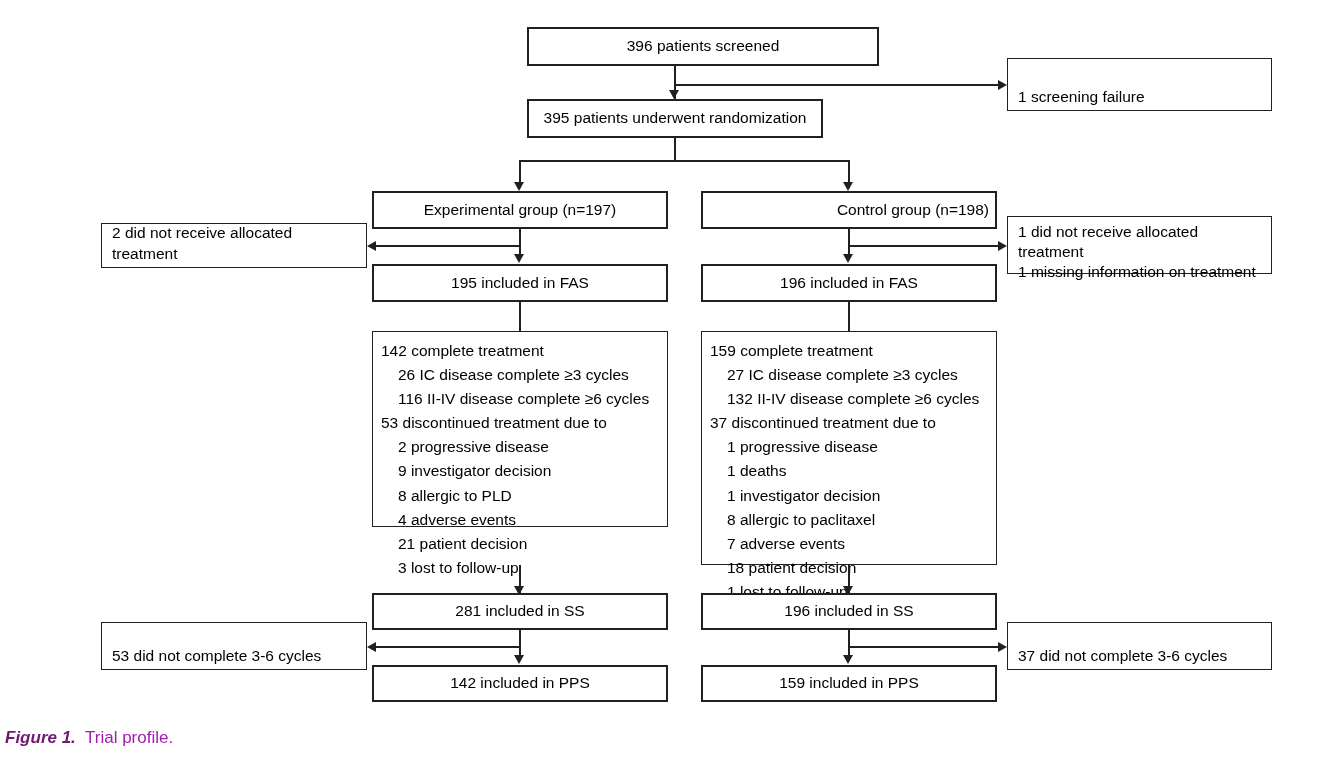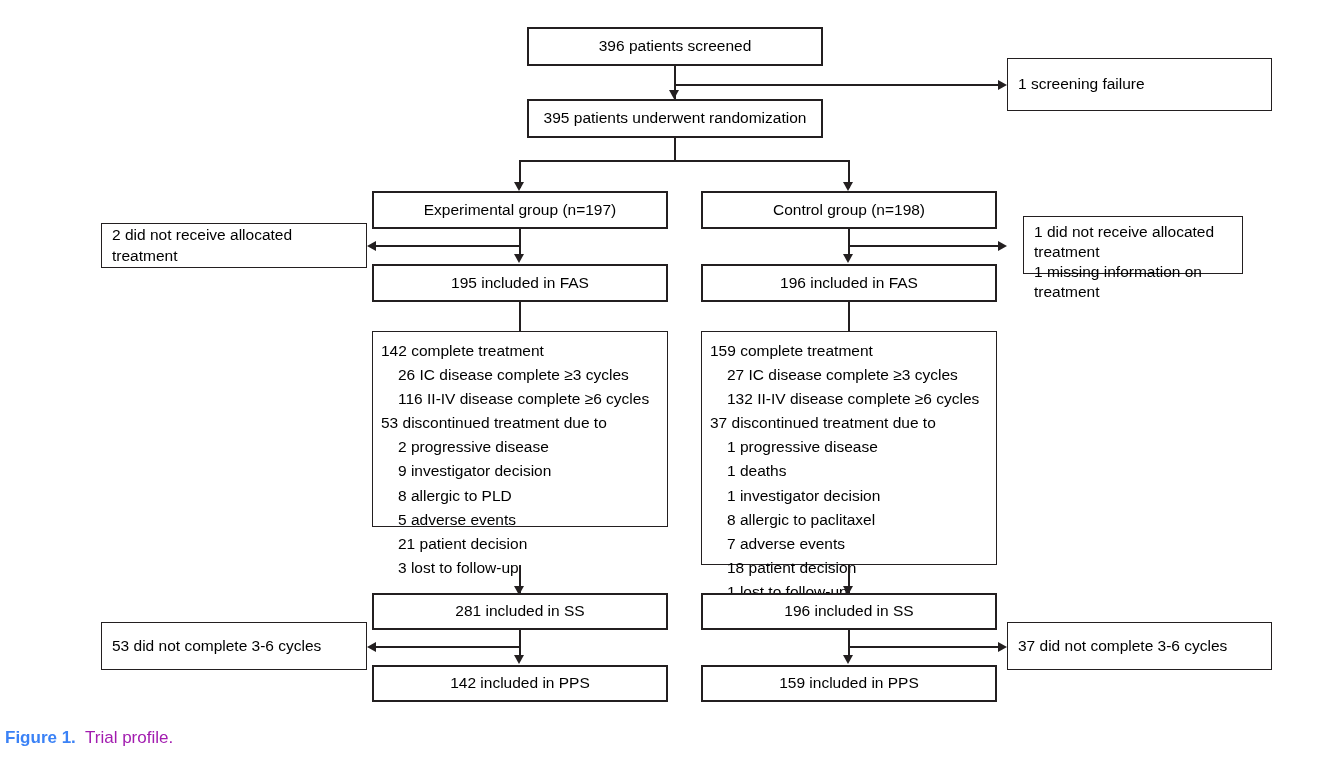--- a/index.html
+++ b/index.html
@@ -31,20 +31,21 @@
     align-items: center;
     justify-content: center;
     text-align: center;
     padding: 2px 6px;
   }
   .box.thin { border-width: 1.6px; }
   .box.left {
     justify-content: flex-start;
     text-align: left;
     padding-left: 10px;
+    align-items: flex-end;
   }
   .box.detail {
     align-items: flex-start;
     justify-content: flex-start;
     text-align: left;
     padding: 7px 8px 6px 8px;
     line-height: 1.555;
   }
   .detail-list {
     margin: 0;
@@ -92,32 +93,33 @@
   
   #caption {
     position: absolute;
     left: 5px;
     top: 728px;
     font-size: 17px;
     white-space: pre;
   }
   #caption .fig-label {
     font-weight: bold;
-    color: #3b82f6;
+    color: #701a75;
+    font-style: italic;
   }
   #caption .fig-text {
     color: #a21caf;
   }
 </style>
 </head>
 <body>
 
 <div id="figure-root">
 
-  <div class="box" style="left:527px; top:27px; width:296px; height:39px;">
+  <div class="box" style="left:527px; top:27px; width:352px; height:39px;">
     <span>396 patients screened</span>
   </div>
 
   <div class="ln vline" style="left:674px; top:66px; height:33px;"></div>
   <div class="arrow arrow-down" style="left:669px; top:90px;"></div>
 
   <div class="ln hline" style="left:674px; top:84px; width:327px;"></div>
   <div class="arrow arrow-right" style="left:998px; top:80px;"></div>
 
   <div class="box left thin" style="left:1007px; top:58px; width:265px; height:53px;">
@@ -131,39 +133,39 @@
   <div class="ln vline" style="left:674px; top:138px; height:23px;"></div>
   <div class="ln hline" style="left:519px; top:160px; width:331px;"></div>
   <div class="ln vline" style="left:519px; top:160px; height:28px;"></div>
   <div class="ln vline" style="left:848px; top:160px; height:28px;"></div>
   <div class="arrow arrow-down" style="left:514px; top:182px;"></div>
   <div class="arrow arrow-down" style="left:843px; top:182px;"></div>
 
   <div class="box" style="left:372px; top:191px; width:296px; height:38px;">
     <span>Experimental group (n=197)</span>
   </div>
-  <div class="box" style="left:701px; top:191px; width:296px; height:38px;">
+  <div class="box" style="left:701px; top:191px; width:296px; height:38px;justify-content:flex-end;">
     <span>Control group (n=198)</span>
   </div>
 
   <div class="ln vline" style="left:519px; top:229px; height:30px;"></div>
   <div class="arrow arrow-down" style="left:514px; top:254px;"></div>
   <div class="ln hline" style="left:376px; top:245px; width:144px;"></div>
   <div class="arrow arrow-left" style="left:367px; top:241px;"></div>
 
   <div class="box left thin" style="left:101px; top:223px; width:266px; height:45px;">
     <span>2 did not receive allocated treatment</span>
   </div>
 
   <div class="ln vline" style="left:848px; top:229px; height:30px;"></div>
   <div class="arrow arrow-down" style="left:843px; top:254px;"></div>
   <div class="ln hline" style="left:848px; top:245px; width:152px;"></div>
   <div class="arrow arrow-right" style="left:998px; top:241px;"></div>
 
-  <div class="box left thin multi" style="left:1007px; top:216px; width:220px; height:58px; align-items:flex-start; padding-top:5px;margin-left:16px;">
+  <div class="box left thin multi" style="left:1007px; top:216px; width:265px; height:58px; align-items:flex-start; padding-top:5px;">
     <div style="width:100%;">
       <div>1 did not receive allocated treatment</div>
       <div>1 missing information on treatment</div>
     </div>
   </div>
 
   <div class="box" style="left:372px; top:264px; width:296px; height:38px;">
     <span>195 included in FAS</span>
   </div>
   <div class="box" style="left:701px; top:264px; width:296px; height:38px;">
@@ -175,21 +177,21 @@
 
   <div class="box detail thin" style="left:372px; top:331px; width:296px; height:196px;">
     <ul class="detail-list">
       <li class="lvl1">142 complete treatment</li>
       <li class="lvl2">26 IC disease complete ≥3 cycles</li>
       <li class="lvl2">116 II-IV disease complete ≥6 cycles</li>
       <li class="lvl1">53 discontinued treatment due to</li>
       <li class="lvl2">2 progressive disease</li>
       <li class="lvl2">9 investigator decision</li>
       <li class="lvl2">8 allergic to PLD</li>
-      <li class="lvl2">5 adverse events</li>
+      <li class="lvl2">4 adverse events</li>
       <li class="lvl2">21 patient decision</li>
       <li class="lvl2">3 lost to follow-up</li>
     </ul>
   </div>
 
   <div class="box detail thin" style="left:701px; top:331px; width:296px; height:234px;">
     <ul class="detail-list">
       <li class="lvl1">159 complete treatment</li>
       <li class="lvl2">27 IC disease complete ≥3 cycles</li>
       <li class="lvl2">132 II-IV disease complete ≥6 cycles</li>

